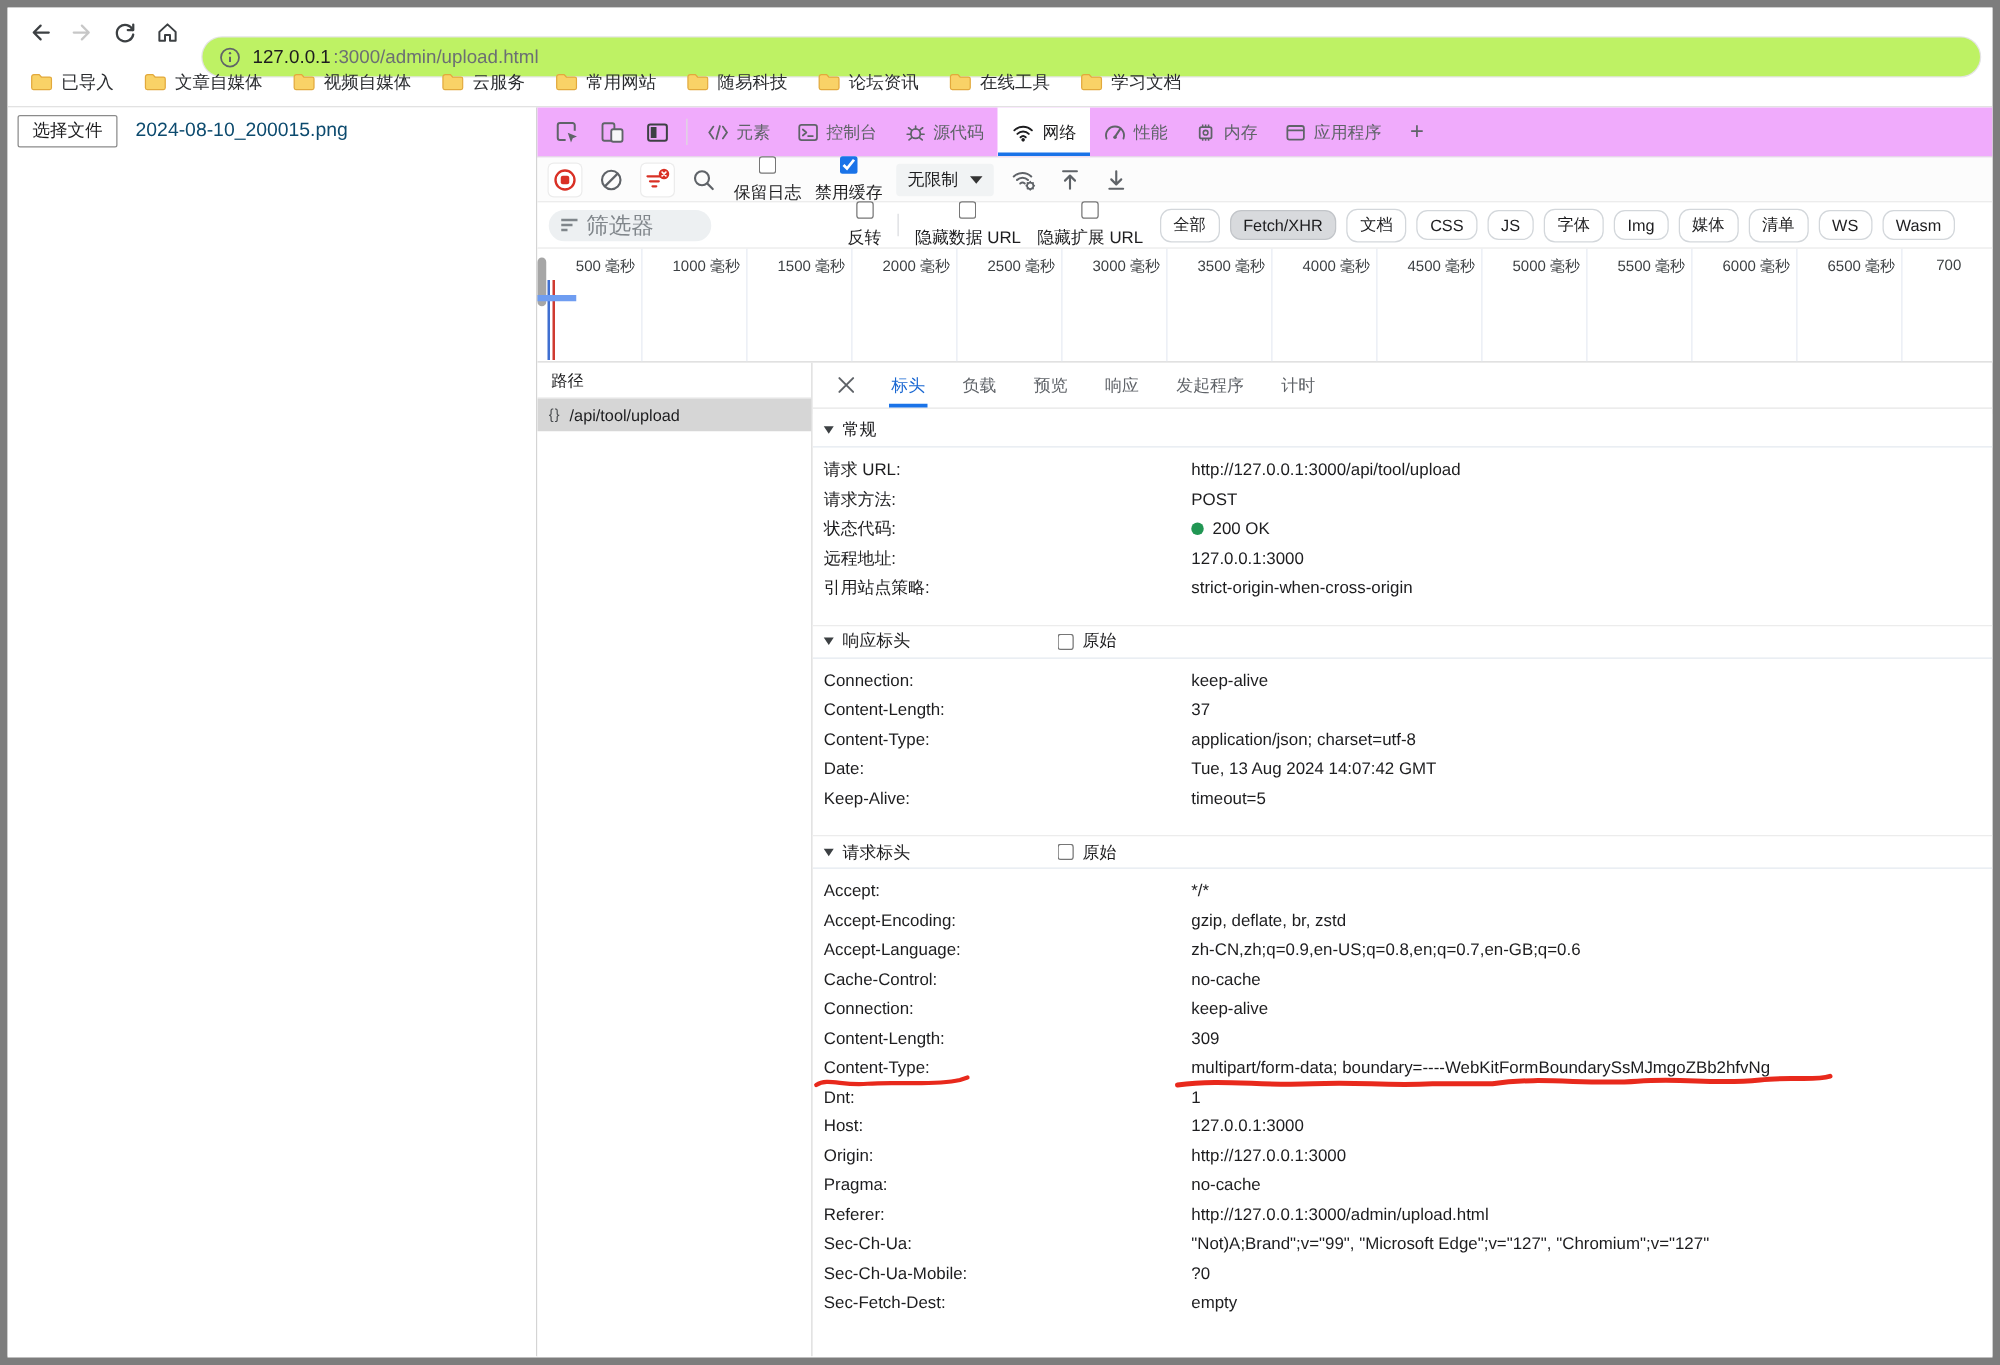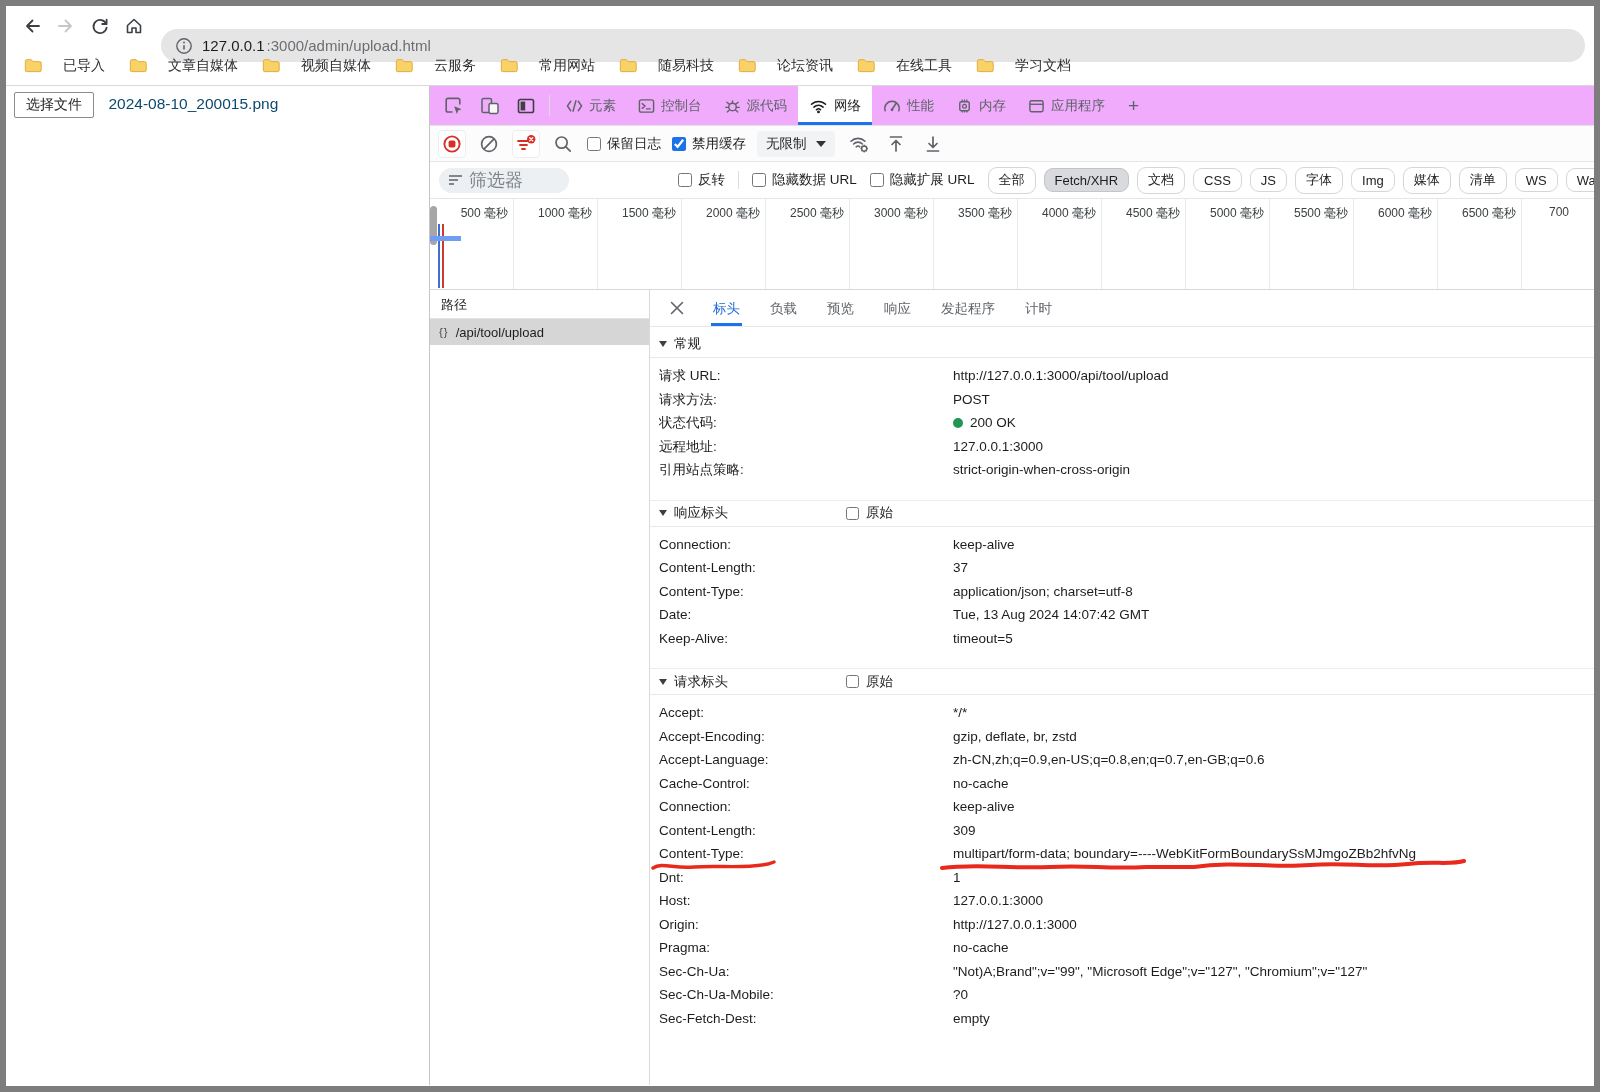--- a/index.html
+++ b/index.html
@@ -2,26 +2,26 @@
 <html><head>
 <meta charset="utf-8">
 <style>
   * { box-sizing: border-box; margin: 0; padding: 0; }
   html,body { width:1600px; height:1092px; font-family:"Liberation Sans","DejaVu Sans",sans-serif; }
   .window { width:1600px; height:1092px; border:6px solid #7d7d7d; background:#fff; position:relative; overflow:hidden; }
 
   
   .nav { height:40px; display:flex; align-items:center; gap:2px; padding:0 10px; background:#fff; }
   .nav-btn { width:32px; height:32px; display:flex; align-items:center; justify-content:center; border-radius:50%; flex:none; }
-  .url-bar { flex:1; height:31px; margin-left:10px; border-radius:16px; display:flex; align-items:center; gap:9px; padding:0 13px; background:#e5e5e5; box-shadow:0 0 0 1px #e4e4e4; font-size:15px;margin-top:39px; }
+  .url-bar { flex:1; height:31px; margin-left:10px; border-radius:16px; display:flex; align-items:center; gap:9px; padding:0 13px; background:#bef264; box-shadow:0 0 0 1px #e4e4e4; font-size:15px;margin-top:39px; }
   .url-host { color:#1d1d1f; }
   .url-rest { color:#6b6f73; }
 
   .bookmarks { height:40px; display:flex; align-items:center; gap:24px; padding:0 18px; border-bottom:1px solid #d9d9d9; background:#fff; }
-  .bm { display:flex; align-items:center; gap:21px; font-size:14px; color:#2b2d30; white-space:nowrap; }
+  .bm { display:flex; align-items:center; gap:7px; font-size:14px; color:#2b2d30; white-space:nowrap; }
 
   .main { display:flex; height:calc(100% - 81px); }
 
   
   .page-pane { width:424px; flex:none; border-right:1px solid #c6c6c6; padding:6px 8px; background:#fff; }
   .file-btn { display:inline-block; padding:3px 11px; border:1px solid #8b8b8b; border-radius:2px; background:#fff; font-size:14px; color:#1d1d1f; }
   .file-name { margin-left:10px; font-size:15.5px; color:#0c4a6e; }
 
   
   .devtools { flex:1; display:flex; flex-direction:column; background:#fff; min-width:0; }
@@ -30,21 +30,21 @@
   .dt-iconbtn { width:36px; display:flex; align-items:center; justify-content:center; flex:none; }
   .dt-vdiv { width:1px; background:#dcdcdc; margin:9px 5px; flex:none; }
   .dt-tab { display:flex; align-items:center; gap:6px; padding:0 11px; font-size:13.5px; color:#5f6368; white-space:nowrap; }
   .dt-tab.active { background:#fff; color:#1d1d1f; box-shadow:inset 0 -3px 0 #1a73e8; }
   .dt-tab svg { flex:none; }
   .dt-plus { display:flex; align-items:center; padding:0 12px; font-size:19px; color:#5f6368; }
 
   .dt-toolbar { height:36px; flex:none; border-bottom:1px solid #e6e6e6; display:flex; align-items:center; gap:11px; padding:0 9px; background:#fcfcfc; }
   .icon-btn { width:26px; height:26px; display:flex; align-items:center; justify-content:center; border-radius:4px; flex:none; }
   .icon-btn.tile { background:#fff; box-shadow:0 0 0 1px #ececec; }
-  .chk { display:flex; align-items:center; gap:6px; font-size:13.5px; color:#1d1d1f; white-space:nowrap; }
+  .chk { display:flex; align-items:center; gap:6px; font-size:13.5px; color:#1d1d1f; white-space:nowrap;flex-direction:column; }
   .chk input { width:14px; height:14px; accent-color:#1a73e8; }
   .throttle { display:flex; align-items:center; gap:9px; background:#f1f3f4; border-radius:3px; padding:4px 9px; font-size:13.5px; color:#1d1d1f; }
   .caret-down { width:0; height:0; border-left:5px solid transparent; border-right:5px solid transparent; border-top:6px solid #333; }
 
   .dt-filter { height:37px; flex:none; border-bottom:1px solid #e6e6e6; display:flex; align-items:center; gap:13px; padding:0 9px; background:#fff; }
   .filter-input { width:130px; height:25px; background:#edf0f2; border-radius:13px; display:flex; align-items:center; gap:7px; padding:0 10px; flex:none; }
   .filter-input input { border:none; outline:none; background:transparent; width:86px; font-size:18px; color:#333; }
   .filter-input input::placeholder { color:#80868b; }
   .funnel { display:flex; flex-direction:column; gap:2.5px; }
   .funnel i { display:block; height:1.6px; background:#80868b; }
@@ -601,20 +601,24 @@
                 <div class="hv-row">
                   <span class="hv-name"><span>Origin:</span></span>
                   <span class="hv-value"><span>http://127.0.0.1:3000</span></span>
                 </div>
 
                 <div class="hv-row">
                   <span class="hv-name"><span>Pragma:</span></span>
                   <span class="hv-value"><span>no-cache</span></span>
                 </div>
 
+                <div class="hv-row">
+                  <span class="hv-name"><span>Referer:</span></span>
+                  <span class="hv-value"><span>http://127.0.0.1:3000/admin/upload.html</span></span>
+                </div>
 
                 <div class="hv-row">
                   <span class="hv-name"><span>Sec-Ch-Ua:</span></span>
                   <span class="hv-value"><span>"Not)A;Brand";v="99", "Microsoft Edge";v="127", "Chromium";v="127"</span></span>
                 </div>
 
                 <div class="hv-row">
                   <span class="hv-name"><span>Sec-Ch-Ua-Mobile:</span></span>
                   <span class="hv-value"><span>?0</span></span>
                 </div>

